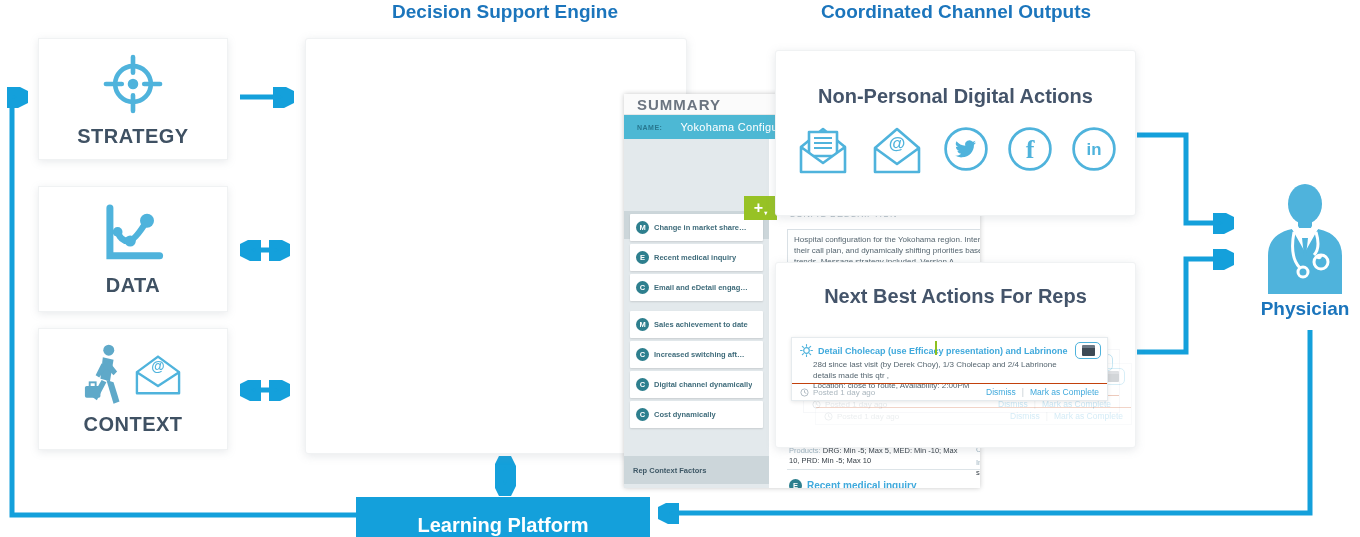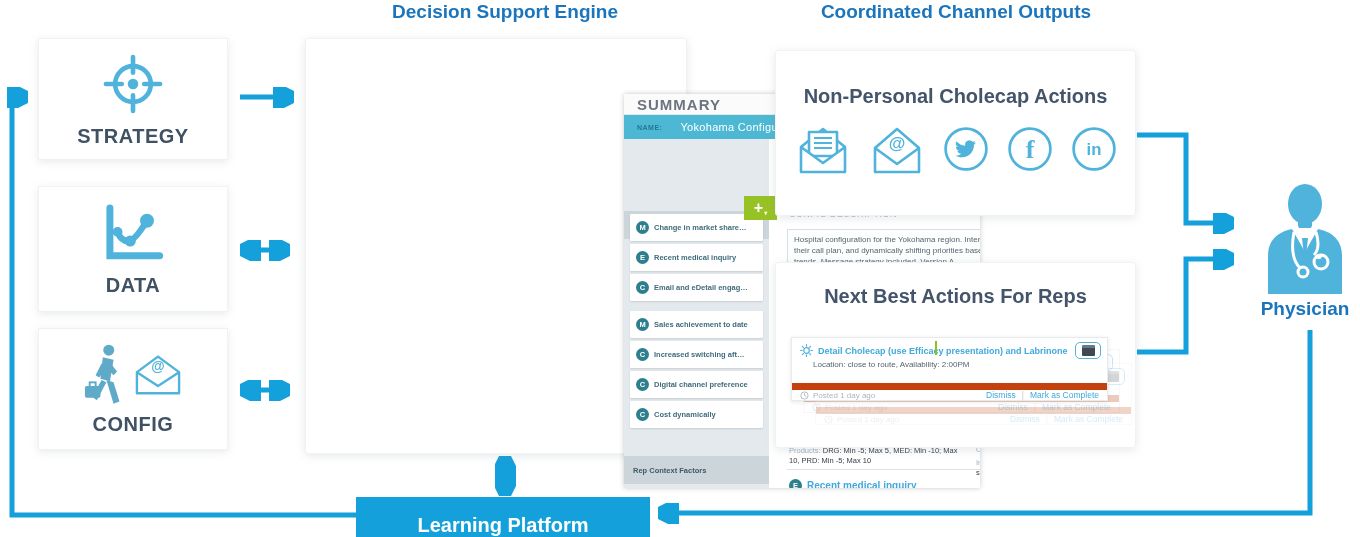--- a/index.html
+++ b/index.html
@@ -76,21 +76,21 @@
   #sugg-card { position:absolute; left:15px; top:74px; width:317px; height:64px; background:#fff; border:1px solid #e6ebee;
                box-shadow:0 1px 4px rgba(0,0,0,.1); z-index:3; }
   .ghost-card { position:absolute; background:#fff; border:1px solid #e6ebee; z-index:2; }
   #sugg-title-row { display:flex; align-items:center; gap:5px; padding:6px 8px 0 8px; position:relative; }
   #sugg-title { font-size:9px; font-weight:bold; color:#3fa9dc; }
   .green-caret { position:absolute; left:143px; top:3px; width:2px; height:14px; background:#8cc11f; }
   .calc-chip { position:absolute; right:6px; top:4px; width:26px; height:17px; border:1.5px solid #4fb3dc; border-radius:5px;
                display:flex; align-items:center; justify-content:center; background:#fff; }
   .calc-inner { width:13px; height:11px; background:#3d4a55; border-radius:1px; border-top:3px solid #6b7885; }
   #sugg-body { padding:3px 40px 0 21px; font-size:8px; color:#55656f; line-height:10.5px; }
-  .card-footer { position:absolute; left:0; right:0; bottom:0; height:17px; border-top:7px solid #c2410c;
+  .card-footer { position:absolute; left:0; right:0; bottom:0; height:17px; border-top:1px solid #c2410c;
                  display:flex; align-items:center; padding:0 8px; font-size:8px; }
   .posted { color:#aab6be; display:flex; align-items:center; gap:4px; }
   .footer-actions { margin-left:auto; display:flex; gap:6px; font-size:8.5px; }
   .footer-actions .act { color:#3fa9dc; }
   .footer-actions .sep { color:#c3ccd2; }
 
   
   #physician { position:absolute; left:1250px; top:182px; width:110px; z-index:2; text-align:center; }
   #physician-label { font-size:19px; font-weight:bold; color:#1b75bc; margin-top:0px; }
 
@@ -163,21 +163,21 @@
         </g>
       </svg>
       <svg width="52" height="44" viewBox="0 0 56 48">
         <g stroke="#4fb3dc" stroke-width="2.6" fill="none" stroke-linejoin="round">
           <path d="M5,22 L28,5 L51,22"></path>
           <path d="M5,22 L5,45 L51,45 L51,22 L28,37 Z" fill="#fff"></path>
         </g>
         <text x="28" y="21" text-anchor="middle" font-size="15" font-weight="bold" fill="#4fb3dc" font-family="Liberation Sans, sans-serif">@</text>
       </svg>
     </div>
-    <div class="input-label">CONFIG</div>
+    <div class="input-label">CONTEXT</div>
   </div>
 
   <div class="panel" style="left:305px; top:38px; width:382px; height:416px;">
     <div id="app">
       <div id="app-header">
         <span id="app-logo">SUMMARY</span>
       </div>
       <div id="name-bar">
         <span id="name-label">NAME:</span>
         <span id="name-value">Yokohama Configuration A</span>
@@ -200,21 +200,21 @@
         <div class="side-item" style="top:172px;">
           <span class="badge">M</span>
           <span class="lbl">Sales achievement to date</span>
         </div>
         <div class="side-item" style="top:202px;">
           <span class="badge">C</span>
           <span class="lbl">Increased switching aft…</span>
         </div>
         <div class="side-item" style="top:232px;">
           <span class="badge">C</span>
-          <span class="lbl">Digital channel preference</span>
+          <span class="lbl">Digital channel dynamically</span>
         </div>
         <div class="side-item" style="top:262px;">
           <span class="badge">C</span>
           <span class="lbl">Cost dynamically</span>
         </div>
         <div class="side-section" style="top:317px;">Rep Context Factors</div>
 
       </div>
       <div id="plus-btn">
         <span>+</span>
@@ -266,21 +266,21 @@
             <span class="badge">E</span>
             <span>Recent medical inquiry</span>
           </div>
 
         </div>
       </div>
     </div>
   </div>
 
   <div class="panel" style="left:775px; top:50px; width:361px; height:166px;">
-    <div class="out-title" style="margin-top:34px;">Non-Personal Cholecap Actions</div>
+    <div class="out-title" style="margin-top:34px;">Non-Personal Digital Actions</div>
     <div id="np-icons">
       <svg width="56" height="52" viewBox="0 0 56 52">
         <g stroke="#4fb3dc" stroke-width="2.6" fill="none" stroke-linejoin="round">
           <path d="M6,24 L28,6 L50,24"></path>
           <rect x="14" y="9" width="28" height="24" fill="#fff"></rect>
           <path d="M19,15 H37 M19,20 H37 M19,25 H37" stroke-width="2.2"></path>
           <path d="M6,24 L6,49 L50,49 L50,24 L28,40 Z" fill="#fff"></path>
         </g>
       </svg>
       <svg width="56" height="52" viewBox="0 0 56 52">
@@ -357,20 +357,21 @@
             <path d="M7,0.6 V2.3 M7,11.7 V13.4 M0.6,7 H2.3 M11.7,7 H13.4 M2.5,2.5 L3.7,3.7 M10.3,10.3 L11.5,11.5 M11.5,2.5 L10.3,3.7 M3.7,10.3 L2.5,11.5"></path>
           </g>
         </svg>
         <span id="sugg-title">Detail Cholecap (use Efficacy presentation) and Labrinone</span>
         <span class="green-caret"></span>
         <span class="calc-chip">
             <span class="calc-inner"></span>
           </span>
       </div>
       <div id="sugg-body">
+        <div>28d since last visit (by Derek Choy), 1/3 Cholecap and 2/4 Labrinone details made this qtr ,</div>
         <div>Location: close to route, Availability: 2:00PM</div>
       </div>
       <div class="card-footer">
         <span class="posted">
           <svg width="9" height="9" viewBox="0 0 10 10">
               <circle cx="5" cy="5" r="4" stroke="#aab6be" fill="none"></circle>
               <path d="M5,2.5 V5 L7,6" stroke="#aab6be" fill="none"></path>
             </svg>
           <span>Posted 1 day ago</span>
         </span>

